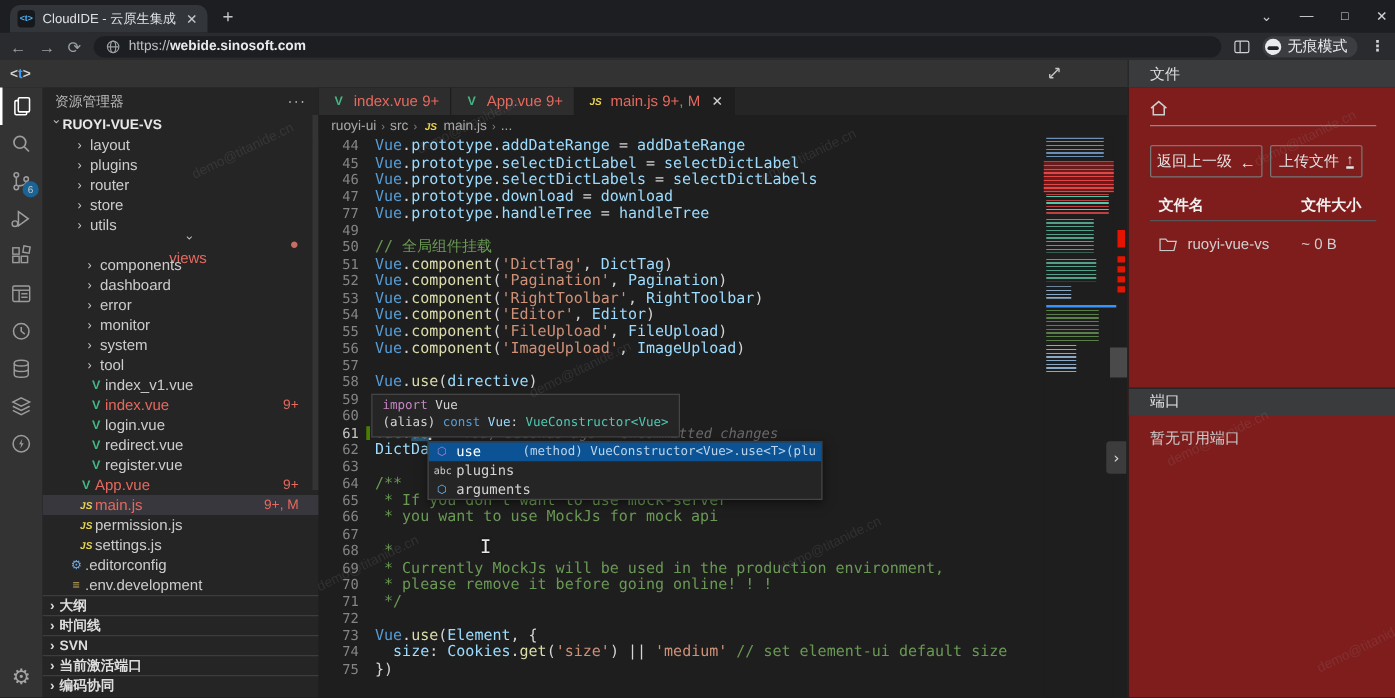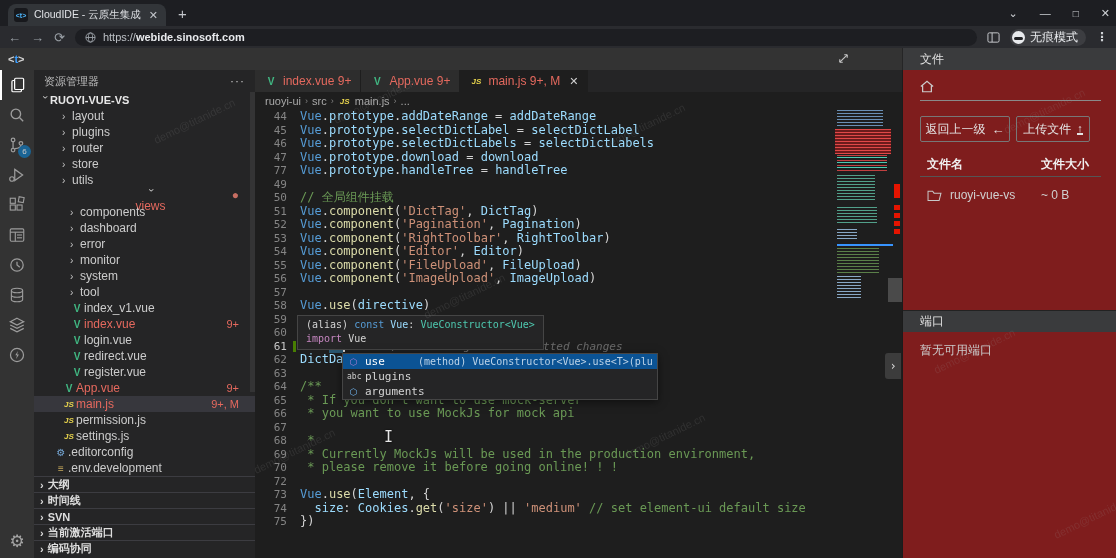--- a/index.html
+++ b/index.html
@@ -464,27 +464,28 @@
             <div class="code-line"><span class="ln cur">61</span><span class="gut"><span class="chg"></span></span><span class="tok-k">Vue</span><span class="tok-p">.</span><span class="tok-hl">us</span><span class="caret"></span><span class="blame">You, seconds ago • Uncommitted changes</span></div>
             <div class="code-line"><span class="ln">62</span><span class="gut"></span><span class="tok-pr">DictDa</span></div>
             <div class="code-line"><span class="ln">63</span><span class="gut"></span></div>
             <div class="code-line"><span class="ln">64</span><span class="gut"></span><span class="tok-c">/**</span></div>
             <div class="code-line"><span class="ln">65</span><span class="gut"></span><span class="tok-c"> * If you don't want to use mock-server</span></div>
             <div class="code-line"><span class="ln">66</span><span class="gut"></span><span class="tok-c"> * you want to use MockJs for mock api</span></div>
             <div class="code-line"><span class="ln">67</span><span class="gut"></span></div>
             <div class="code-line"><span class="ln">68</span><span class="gut"></span><span class="tok-c"> *</span></div>
             <div class="code-line"><span class="ln">69</span><span class="gut"></span><span class="tok-c"> * Currently MockJs will be used in the production environment,</span></div>
             <div class="code-line"><span class="ln">70</span><span class="gut"></span><span class="tok-c"> * please remove it before going online! ! !</span></div>
+            <div class="code-line"><span class="ln">71</span><span class="gut"></span><span class="tok-c"> */</span></div>
             <div class="code-line"><span class="ln">72</span><span class="gut"></span></div>
             <div class="code-line"><span class="ln">73</span><span class="gut"></span><span class="tok-k">Vue</span><span class="tok-p">.</span><span class="tok-fn">use</span><span class="tok-p">(</span><span class="tok-pr">Element</span><span class="tok-p">, {</span></div>
             <div class="code-line"><span class="ln">74</span><span class="gut"></span><span class="tok-p">  </span><span class="tok-pr">size</span><span class="tok-p">: </span><span class="tok-pr">Cookies</span><span class="tok-p">.</span><span class="tok-fn">get</span><span class="tok-p">(</span><span class="tok-s">'size'</span><span class="tok-p">) </span><span class="tok-p">|| </span><span class="tok-s">'medium'</span><span class="tok-c"> // set element-ui default size</span></div>
             <div class="code-line"><span class="ln">75</span><span class="gut"></span><span class="tok-p">})</span></div>
           </div>
 
-        <div class="hovertip" id="hovertip"><div><span class="tok-p">(alias) </span><span class="tok-k">const </span><span class="tok-pr">Vue</span><span class="tok-p">: </span><span class="tok-t">VueConstructor&lt;Vue&gt;</span></div><div><span class="tok-imp">import </span><span class="tok-p">Vue</span></div></div>
+        <div class="hovertip" id="hovertip"><div><span class="tok-imp">import </span><span class="tok-p">Vue</span></div><div><span class="tok-p">(alias) </span><span class="tok-k">const </span><span class="tok-pr">Vue</span><span class="tok-p">: </span><span class="tok-t">VueConstructor&lt;Vue&gt;</span></div></div>
 
         <div class="suggest" id="suggest">
             <div class="sug-row sel">
               <span class="sug-ic method">⬡</span>
               <span>use</span>
               <span class="sug-detail">(method) VueConstructor&lt;Vue&gt;.use&lt;T&gt;(plugi…</span>
             </div>
             <div class="sug-row">
               <span class="sug-ic abc">abc</span>
               <span>plugins</span>

